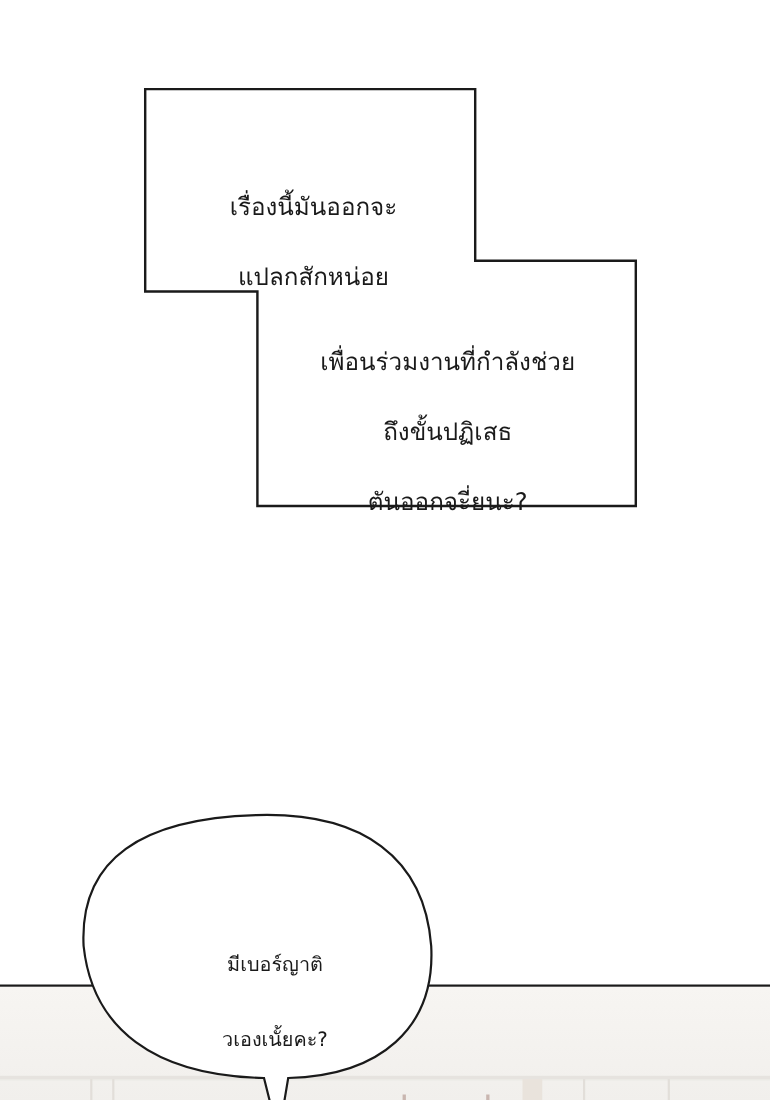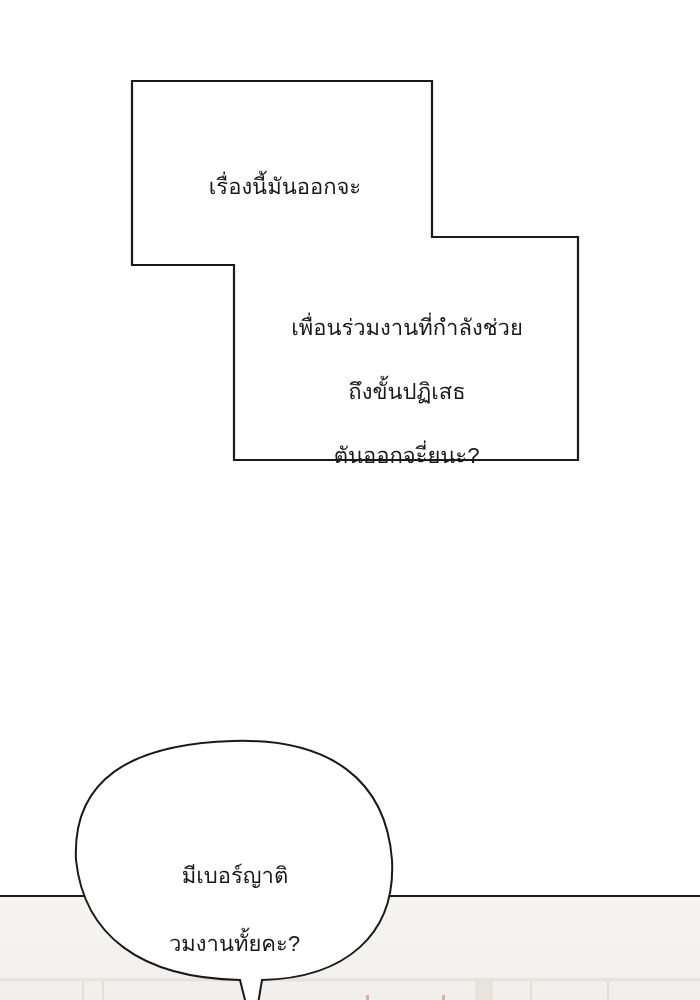--- a/index.html
+++ b/index.html
@@ -16,21 +16,21 @@
     }
     .shelf-line {
       position: absolute; left: 0; top: 978px; width: 700px; height: 3px;
       background: #e6e3df; border-bottom: 1px solid #eceae6;
     }
     .cabinet-divider { position: absolute; top: 981px; width: 2px; height: 19px; background: #e2ded9; }
     .knob { position: absolute; top: 995px; width: 3px; height: 5px; background: #c9b6b0; }
     .post { position: absolute; top: 981px; width: 18px; height: 19px; background: #e9e3dc; }
     .caption {
       position: absolute; color: #1a1a1a; text-align: center;
-      font-size: 22px; line-height: 32px; white-space: pre-line; font-family: Liberation Mono, monospace;
+      font-size: 22px; line-height: 32px; white-space: pre-line;
     }
   </style>
 </head>
 <body>
 
 <div class="bottom-panel"></div>
 <div class="shelf-line"></div>
 <div class="cabinet-divider" style="left:82px"></div>
 <div class="cabinet-divider" style="left:102px"></div>
 <div class="cabinet-divider" style="left:530px"></div>
@@ -44,24 +44,25 @@
   <path d="M233,741
            C330,738 386,780 392,860
            C396,935 345,978 262,980
            L258,1004 L246,1004 L240,980
            C140,978 84,935 76,860
            C72,780 130,744 233,741 Z" fill="#ffffff" stroke="#1a1a1a" stroke-width="2"></path>
 </svg>
 
 <div class="caption" style="left:170px; top:141px; width:230px;">
   <div>เรื่องนี้มันออกจะ</div>
+  <div>แปลกสักหน่อย</div>
 </div>
 
 <div class="caption" style="left:252px; top:282px; width:310px;">
   <div>เพื่อนร่วมงานที่กำลังช่วย</div>
   <div>ถึงขั้นปฏิเสธ</div>
   <div>ตันออกจะี่ยนะ?</div>
 </div>
 
-<div class="caption" style="left:110px; top:827px; width:250px; font-size:22px; line-height:34px;">
+<div class="caption" style="left:125px; top:827px; width:250px; font-size:18px; line-height:34px;">
   <div>มีเบอร์ญาติ</div>
-  <div>วมงานทั้ยคะ?</div>
+  <div>วเองเนั้ยคะ?</div>
 </div>
 
 </body></html>

